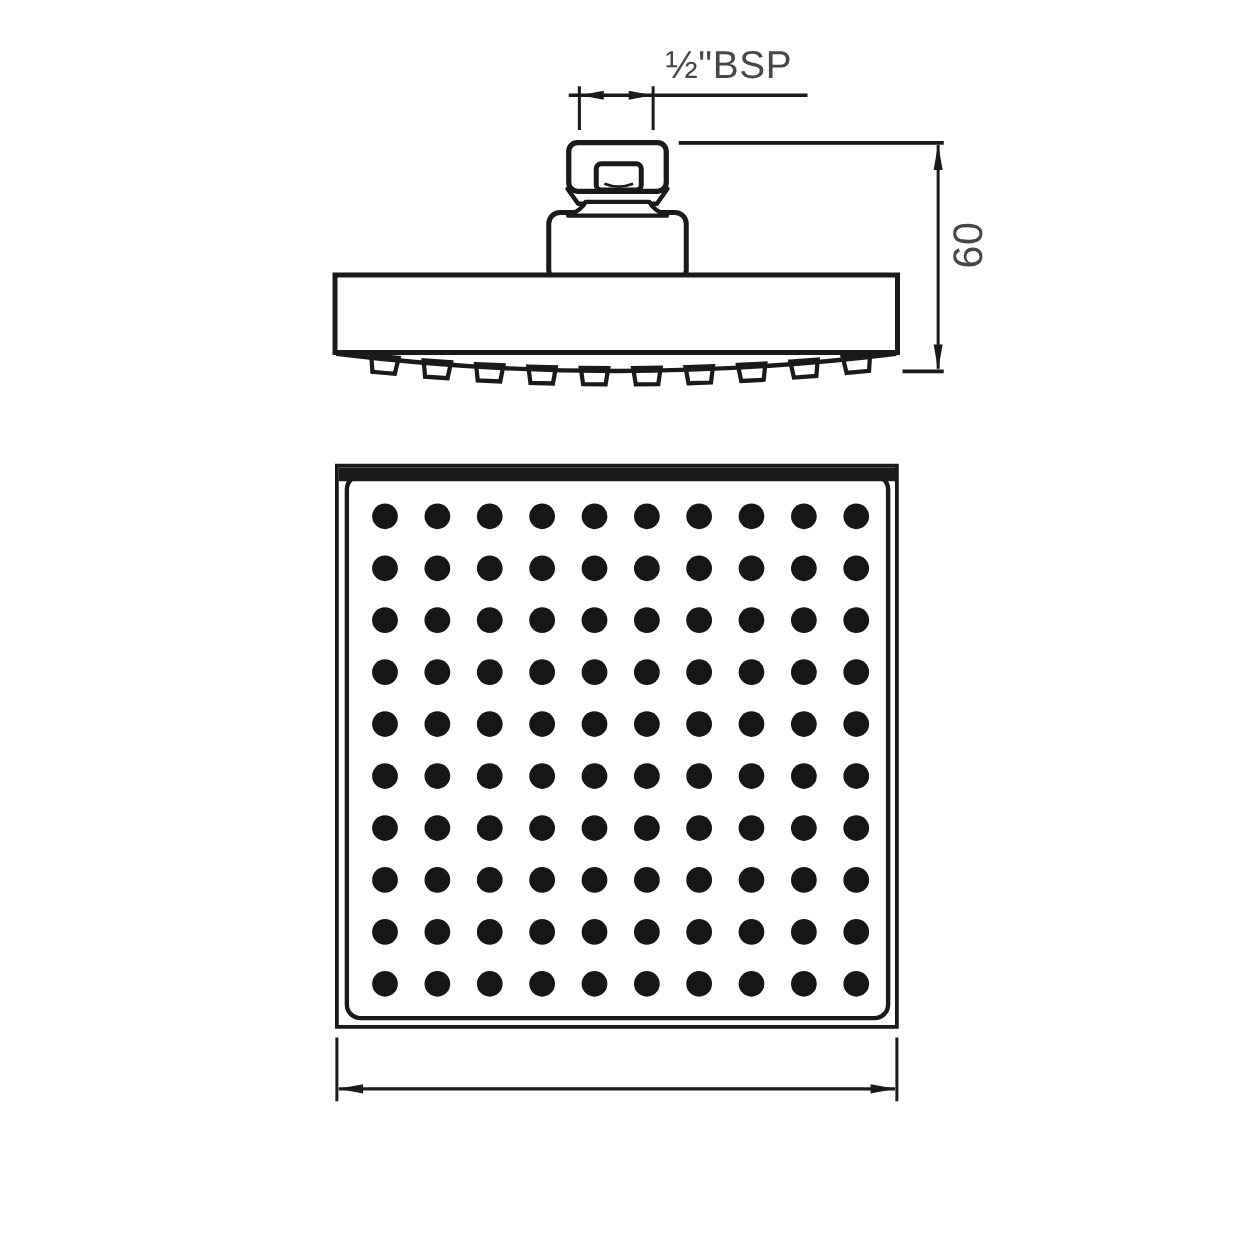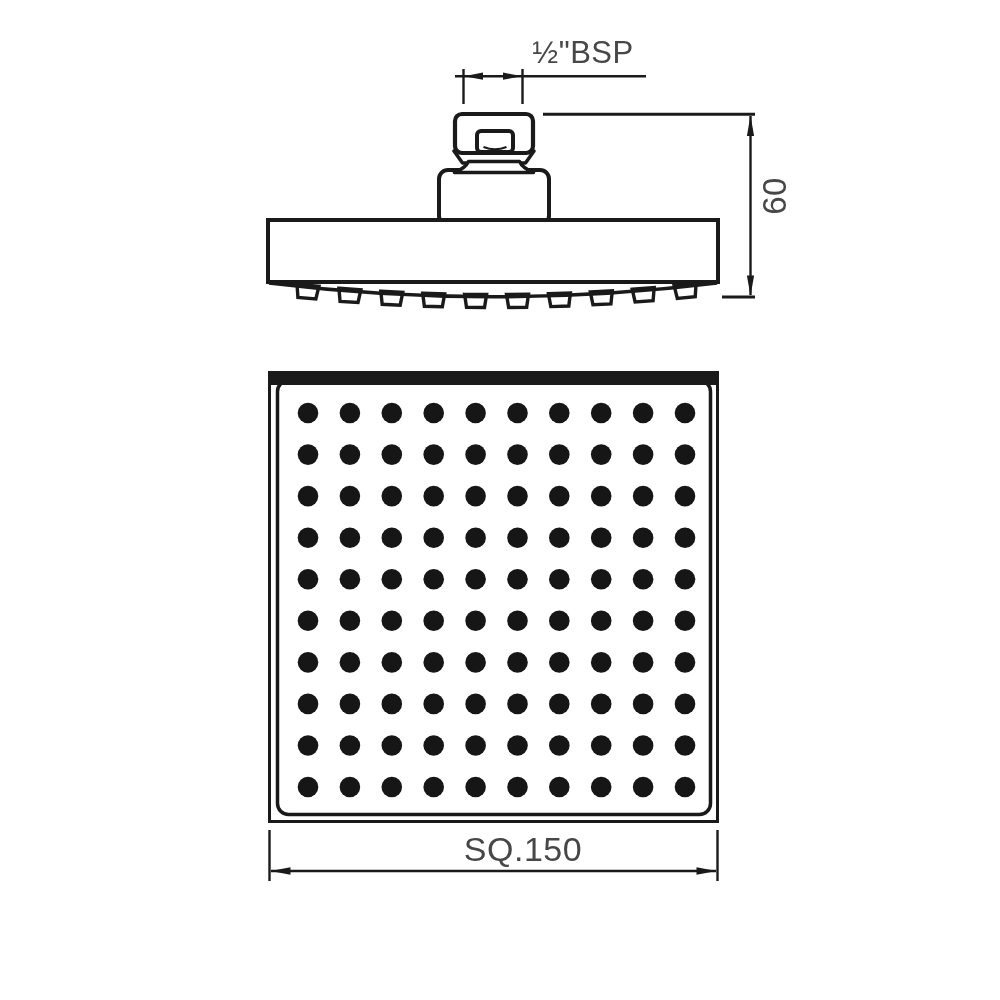--- a/index.html
+++ b/index.html
@@ -211,15 +211,14 @@
         <line x1="717.5" y1="830" x2="717.5" y2="881" stroke-width="2.4"></line>
         <line x1="271" y1="871" x2="716" y2="871" stroke-width="2.6"></line>
         <polygon points="270.5,871 290.5,867.3 290.5,874.7" fill="#1a1a1a" stroke="none"></polygon>
         <polygon points="716.5,871 696.5,867.3 696.5,874.7" fill="#1a1a1a" stroke="none"></polygon>
       </g>
     </g>
   </svg>
 
   <div class="dim-label thread">½"BSP</div>
   <div class="dim-label height">60</div>
-  <div class="dim-label width">SQ.150</div>
 
 </div>
 
 </body></html>

